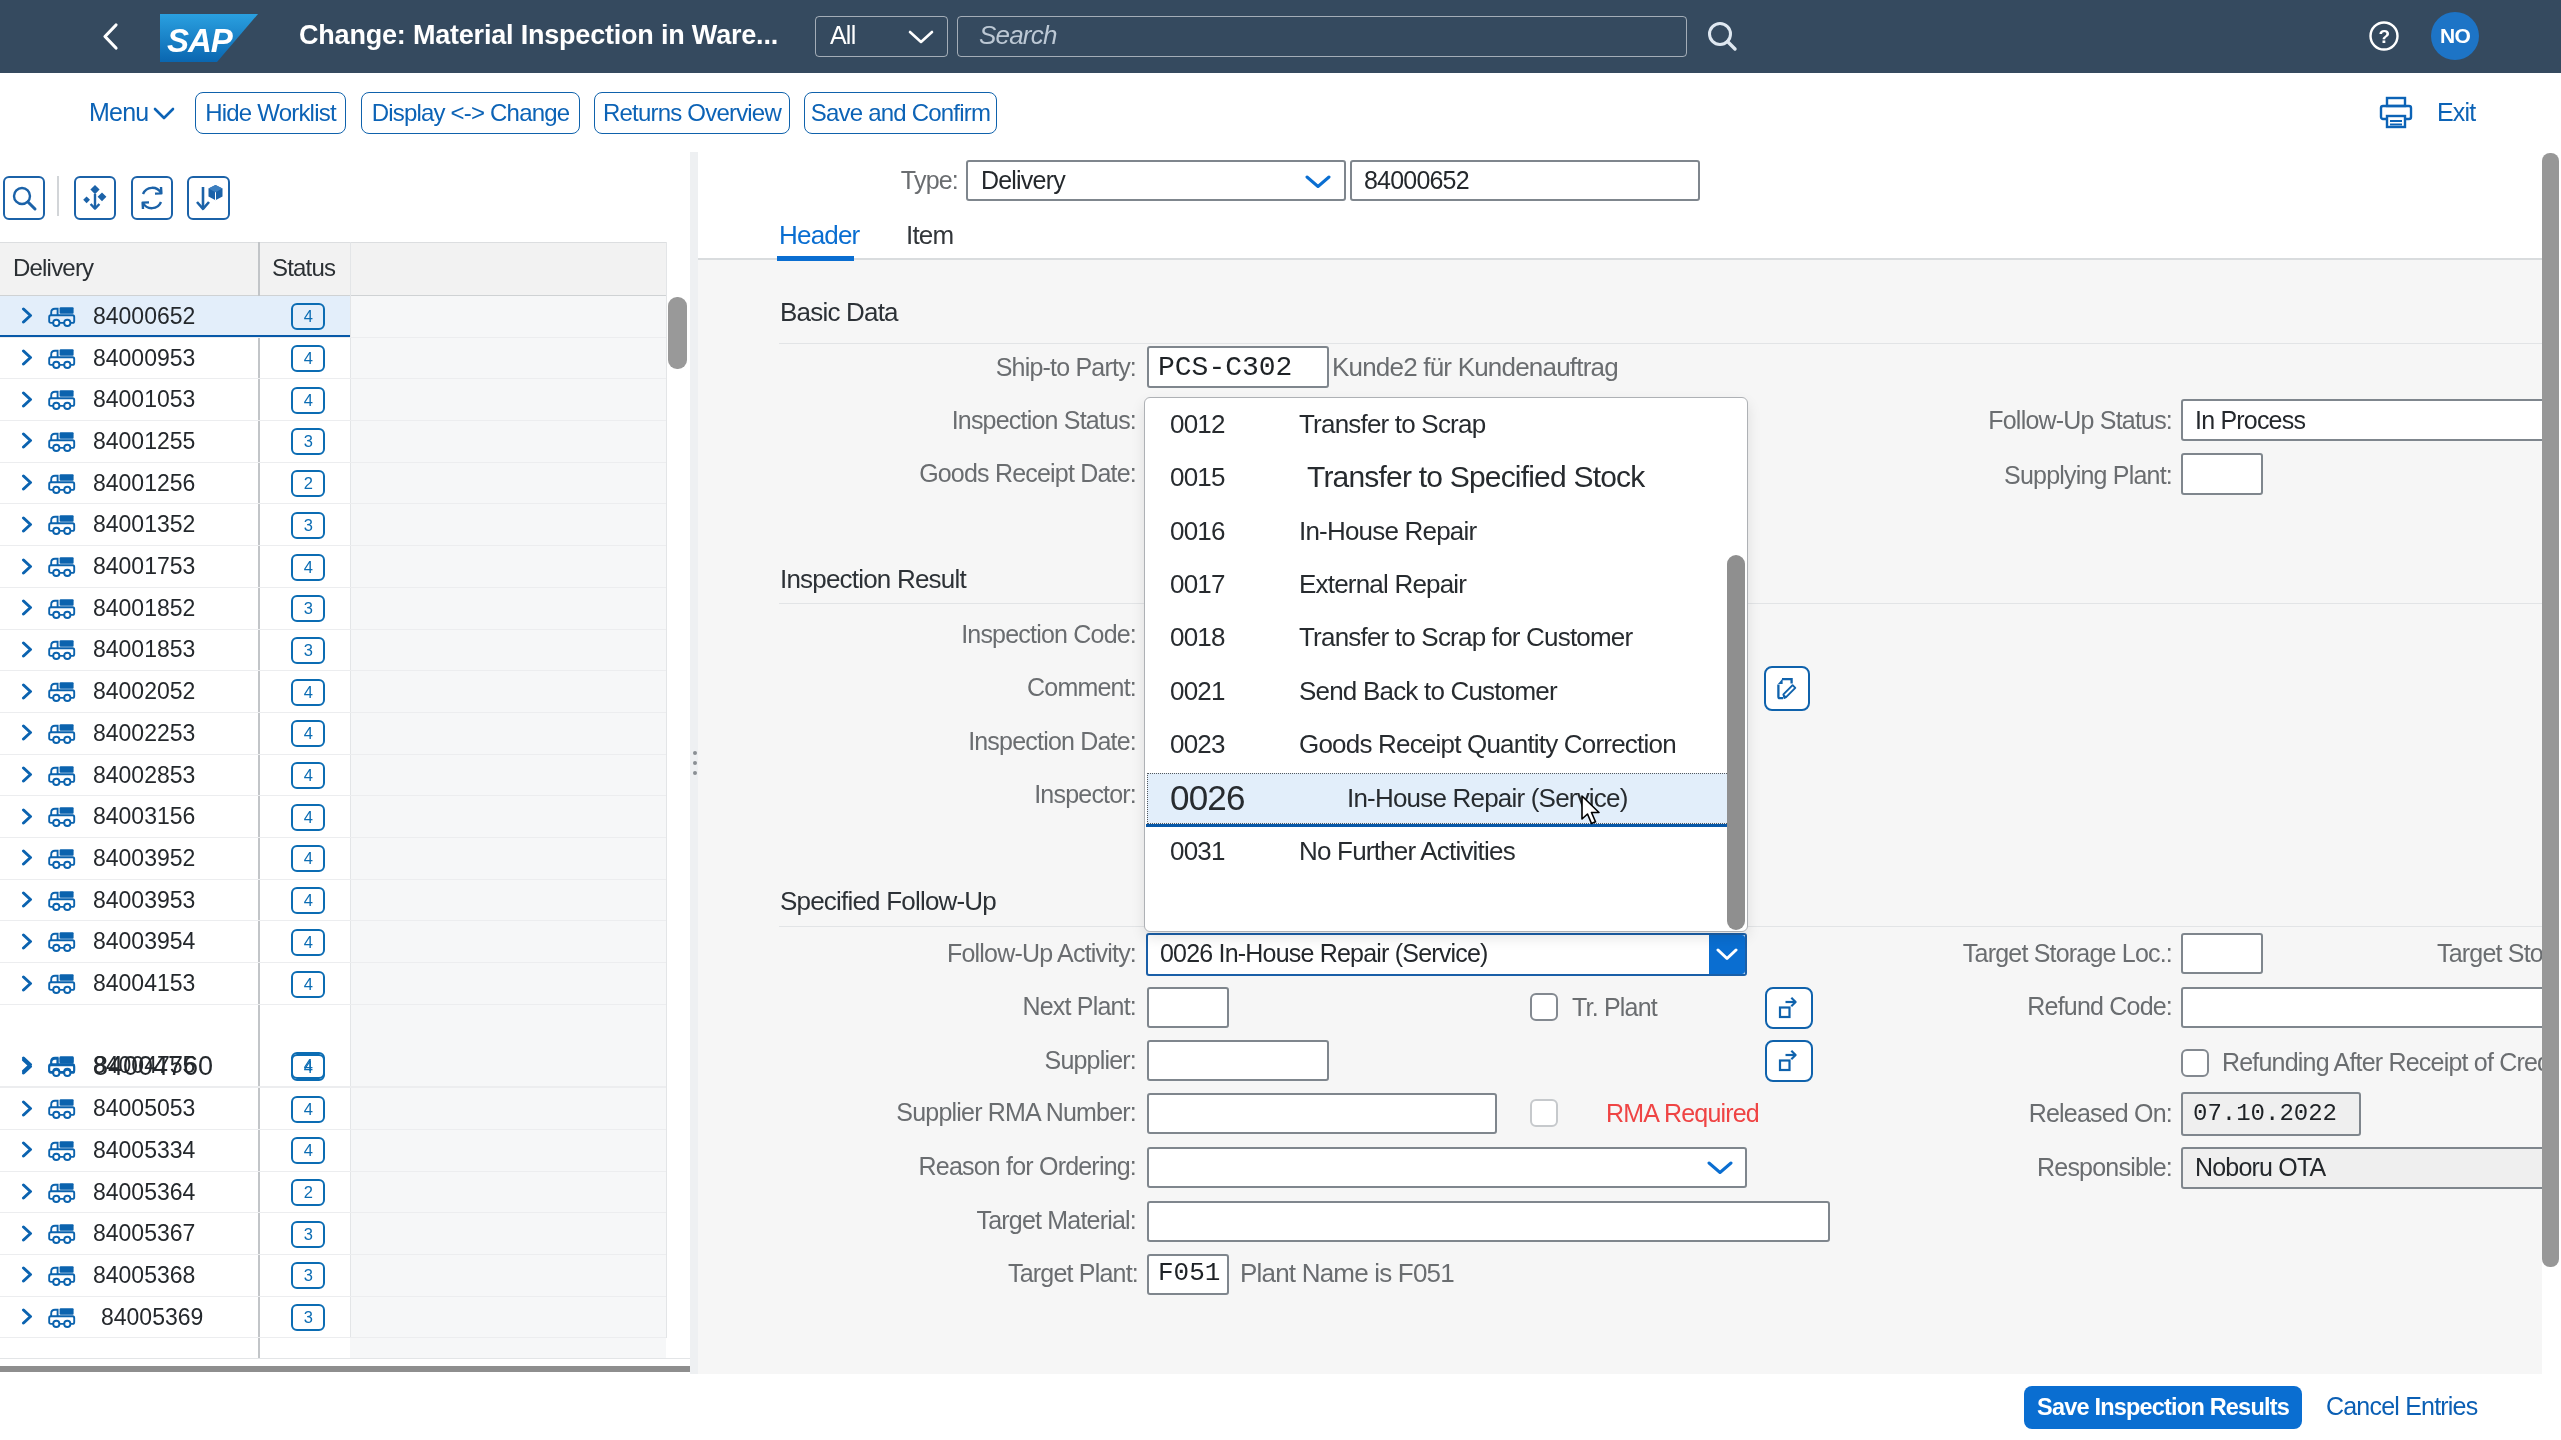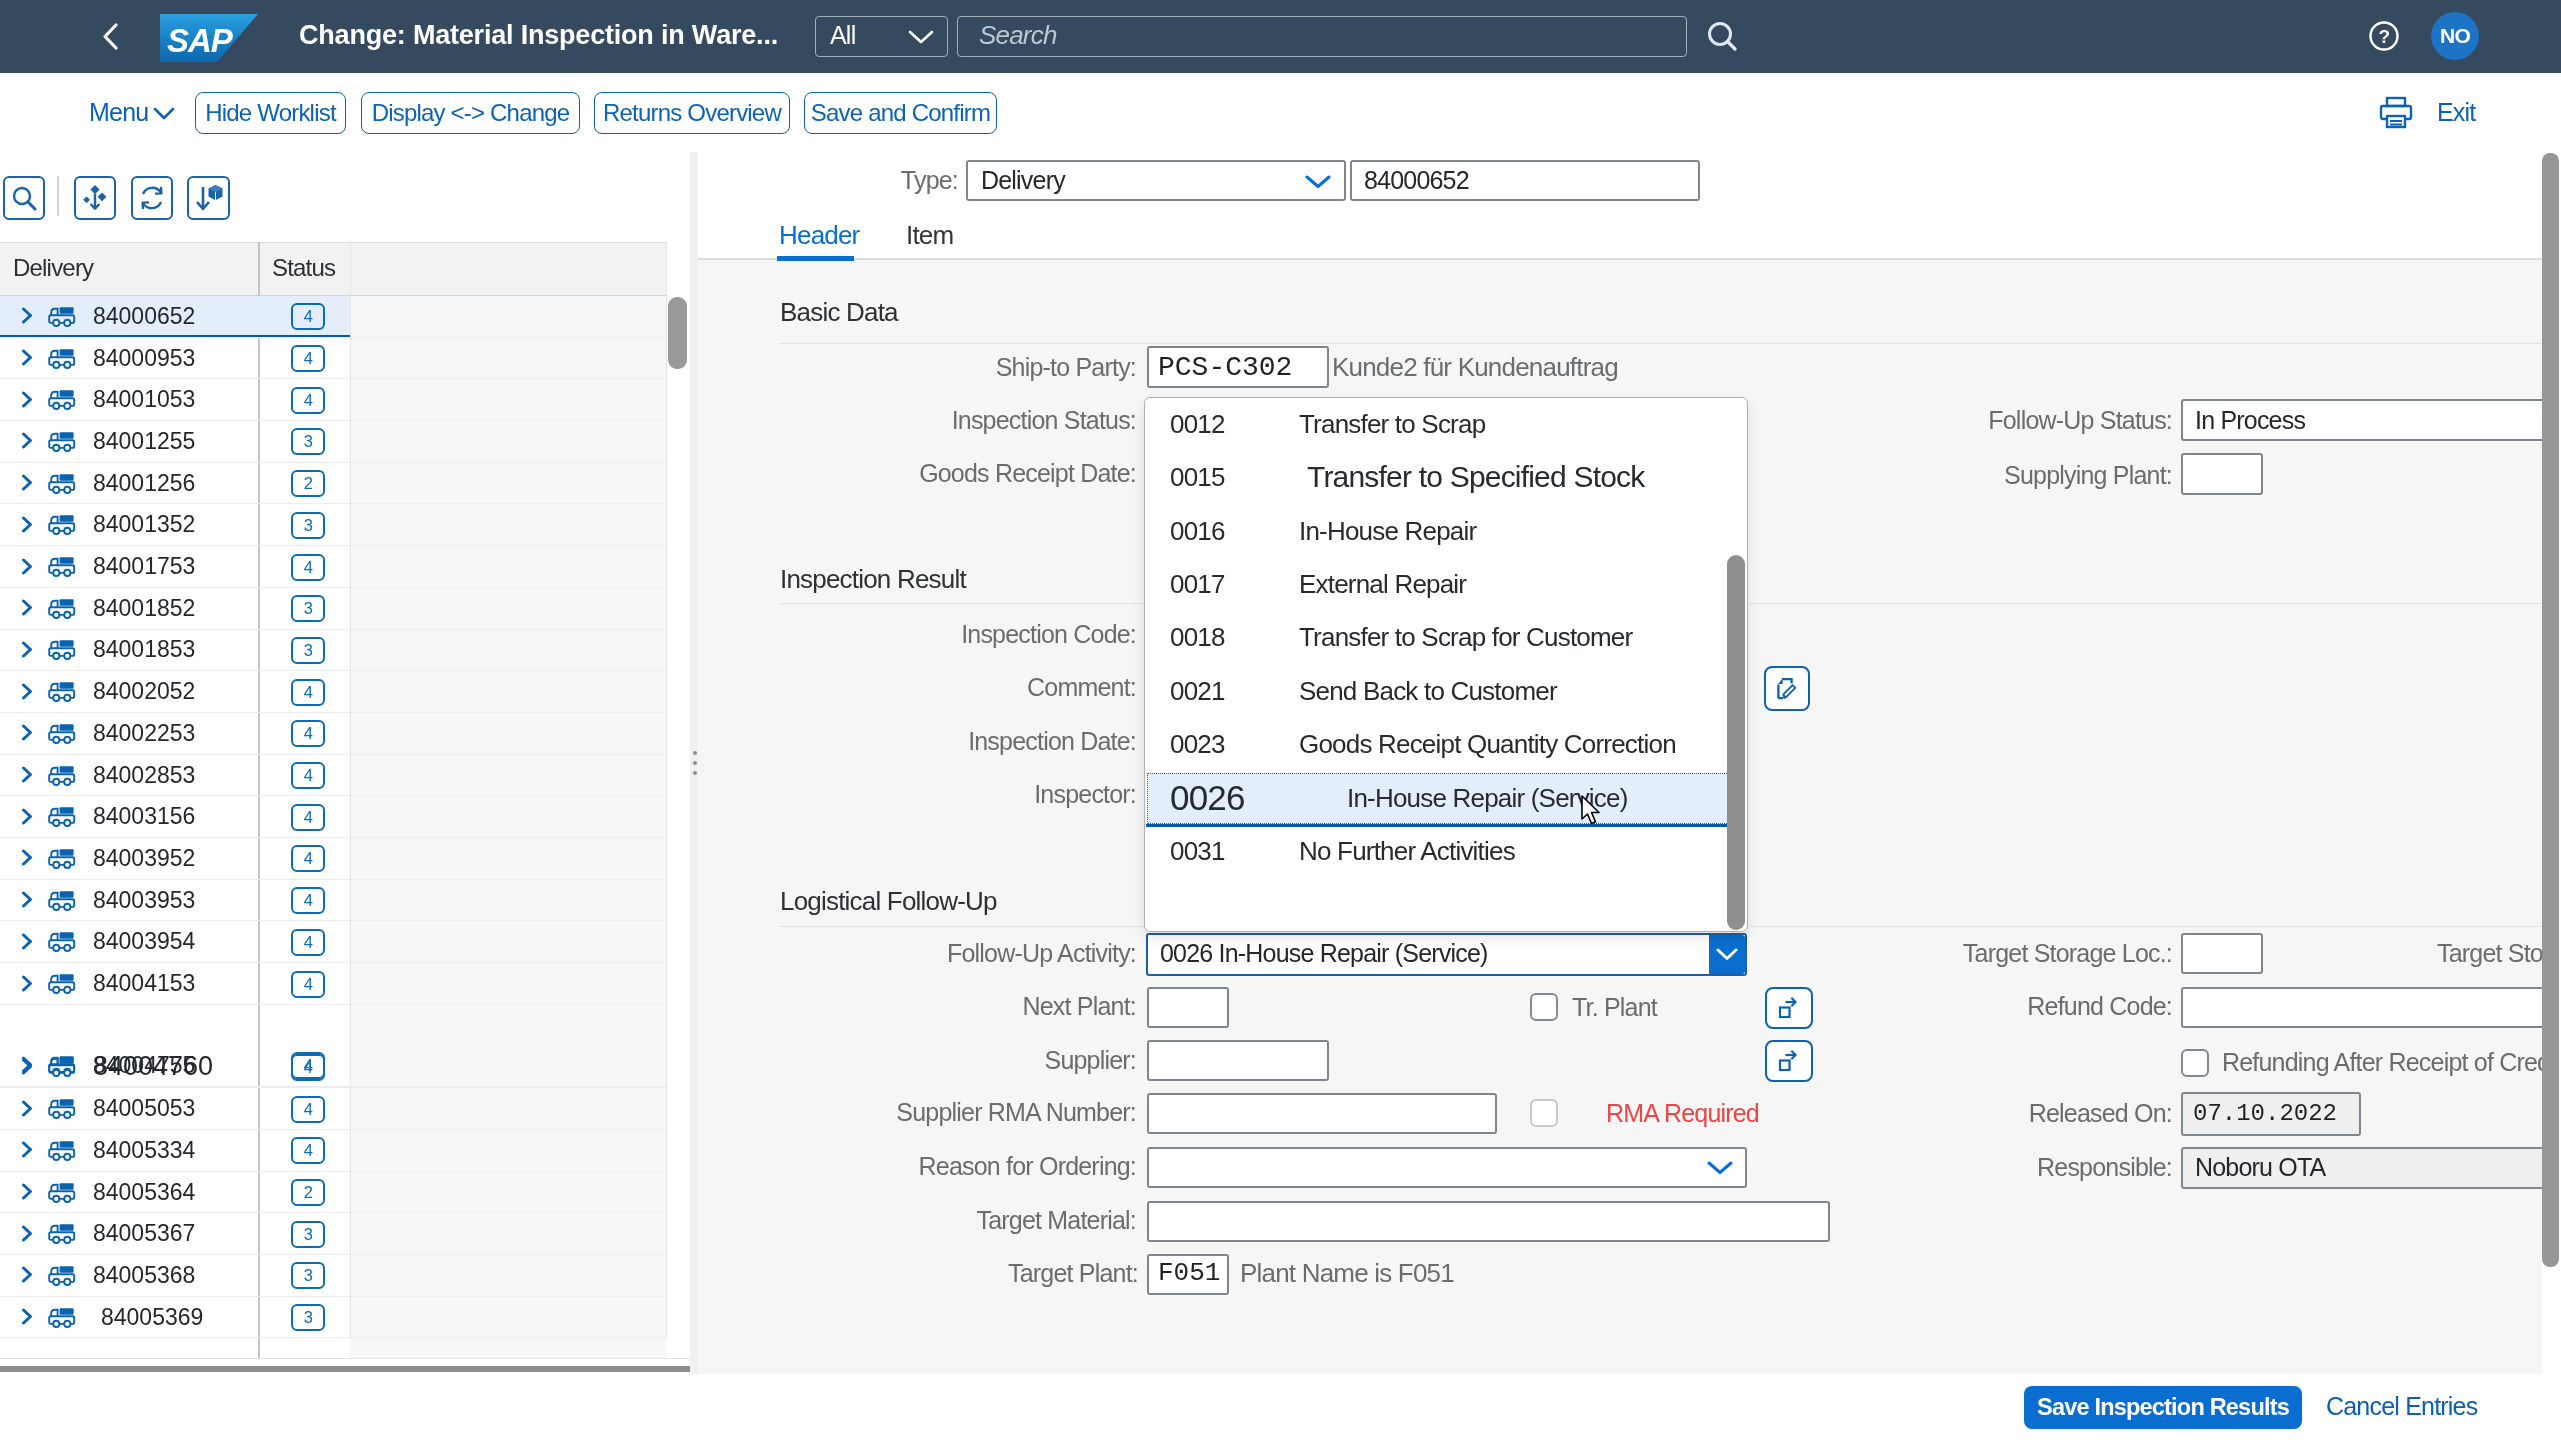--- a/index.html
+++ b/index.html
@@ -547,21 +547,21 @@
     <path d="M9,4.2 H18.6 V8.6" fill="none" stroke="#0f62ac" stroke-width="2.3"></path>
     <path d="M5.4,9.4 V21.8 Q5.4,23.2 6.8,23.2 H10" fill="none" stroke="#0f62ac" stroke-width="2.3"></path>
     <path d="M9.6,3.6 L4.9,9.1 H9.6 Z" fill="#0f62ac"></path>
     <path d="M11.4,23 L10.4,19.4 L19.6,10.2 L22.3,12.9 L13.1,22.1 Z" fill="none" stroke="#0f62ac" stroke-width="1.9" stroke-linejoin="round"></path>
     <path d="M11.4,23 L10.4,19.4 L13.4,21.2 Z" fill="#0f62ac"></path>
   </svg>
 </div>
 <div class="lbl" style="right:1425px;top:742px;">Inspection Date:</div>
 <div class="lbl" style="right:1425px;top:795px;">Inspector:</div>
 
-<div class="abs" style="left:780px;top:902px;transform:translateY(-52%);font-size:26px;color:#2c3136;">Logistical Follow-Up</div>
+<div class="abs" style="left:780px;top:902px;transform:translateY(-52%);font-size:26px;color:#2c3136;">Specified Follow-Up</div>
 <div class="hline" style="left:779px;top:926px;width:1766px;"></div>
 <div class="lbl" style="right:1425px;top:954px;">Follow-Up Activity:</div>
 <div class="inp" style="left:1146px;top:933px;width:601px;height:43px;border-color:#1a5fa8;"></div>
 <div class="val" style="left:1160px;top:954px;">0026 In-House Repair (Service)</div>
 <div class="abs" style="left:1709px;top:935px;width:36px;height:39px;background:#0a6ed1;border-radius:0 3px 3px 0;"></div>
 <svg class="abs" style="left:1716px;top:948px;" width="22" height="13" viewBox="0 0 22 13">
   <polyline points="2,2 11,10.5 20,2" fill="none" stroke="#fff" stroke-width="3" stroke-linecap="round" stroke-linejoin="round"></polyline>
 </svg>
 <div class="lbl" style="right:1425px;top:1007px;">Next Plant:</div>
 <div class="inp" style="left:1147px;top:987px;width:82px;height:41px;"></div>

